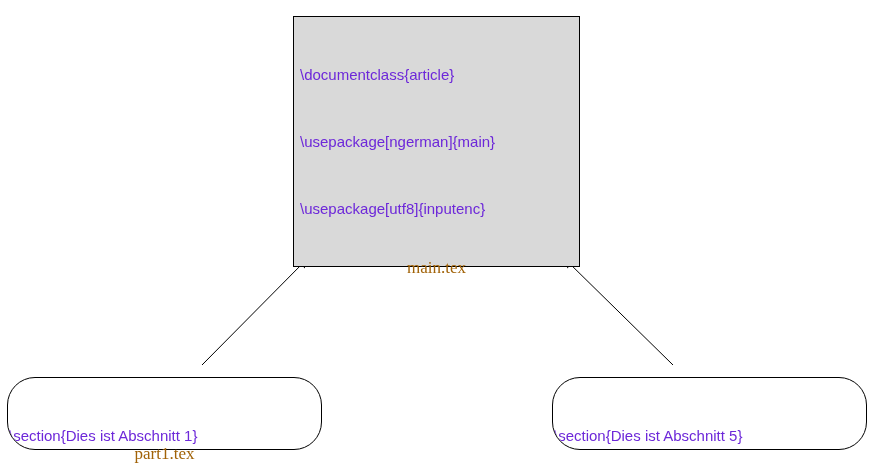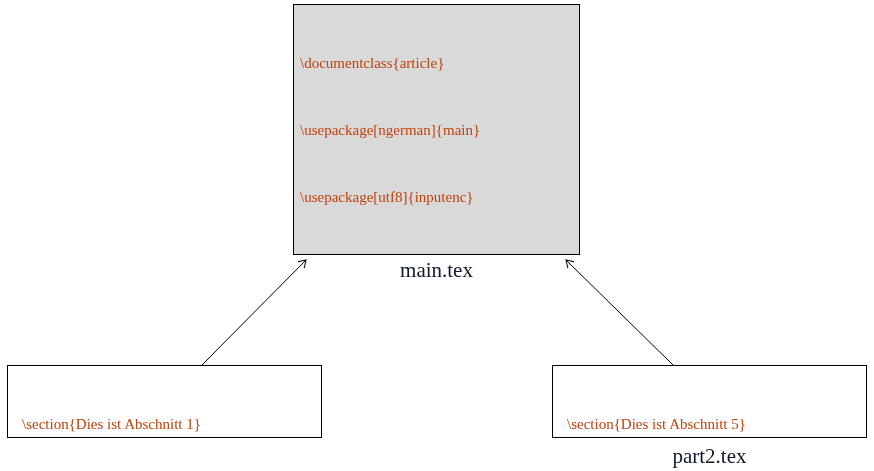--- a/index.html
+++ b/index.html
@@ -14,48 +14,50 @@
     position: absolute;
     left: 0; top: 0;
     width: 874px; height: 471px;
     pointer-events: none;
   }
   .arrows line { stroke: #000000; stroke-width: 1; }
   .file-box {
     position: absolute;
     box-sizing: border-box;
     border: 1px solid #000000;
-    font-family: Liberation Serif, serif;
+    font-family: Liberation Sans, sans-serif;
     font-size: 15px;
-    color: #c2410c;
+    color: #6d28d9;
     white-space: pre;
     overflow: hidden;
+    margin-top: 12px;
   }
   .file-box .code-line { display: block; }
   .main-box {
     left: 293px; top: 4px;
     width: 287px; height: 251px;
     background: #d9d9d9;
     padding: 2px 6px;
     line-height: 22.4px;
   }
   .part-box {
     top: 365px;
     width: 315px; height: 73px;
     background: #ffffff;
-    padding: 2px 14px;
+    padding: 2px 1px;
     line-height: 22.5px;
+    border-radius: 28px;
   }
   .part1-box { left: 7px; }
   .part2-box { left: 552px; }
   .file-label {
     position: absolute;
     font-family: "Liberation Serif", "DejaVu Serif", serif;
-    font-size: 21px;
-    color: #0f172a;
+    font-size: 17px;
+    color: #a16207;
     text-align: center;
   }
   .main-label  { left: 293px; top: 258px; width: 287px; }
   .part1-label { left: 7px;   top: 444px; width: 315px; }
   .part2-label { left: 552px; top: 444px; width: 315px; }
 </style>
 </head>
 <body>
 
 <div class="canvas">
@@ -83,21 +85,21 @@
     
     
   </div>
   <div class="file-label main-label">main.tex</div>
 
   <div class="file-box part-box part1-box">
     <span class="code-line">\section{Dies ist Abschnitt 1}</span>
     
     
   </div>
+  <div class="file-label part1-label">part1.tex</div>
 
   <div class="file-box part-box part2-box">
     <span class="code-line">\section{Dies ist Abschnitt 5}</span>
     
     
   </div>
-  <div class="file-label part2-label">part2.tex</div>
 
 </div>
 
 </body></html>

